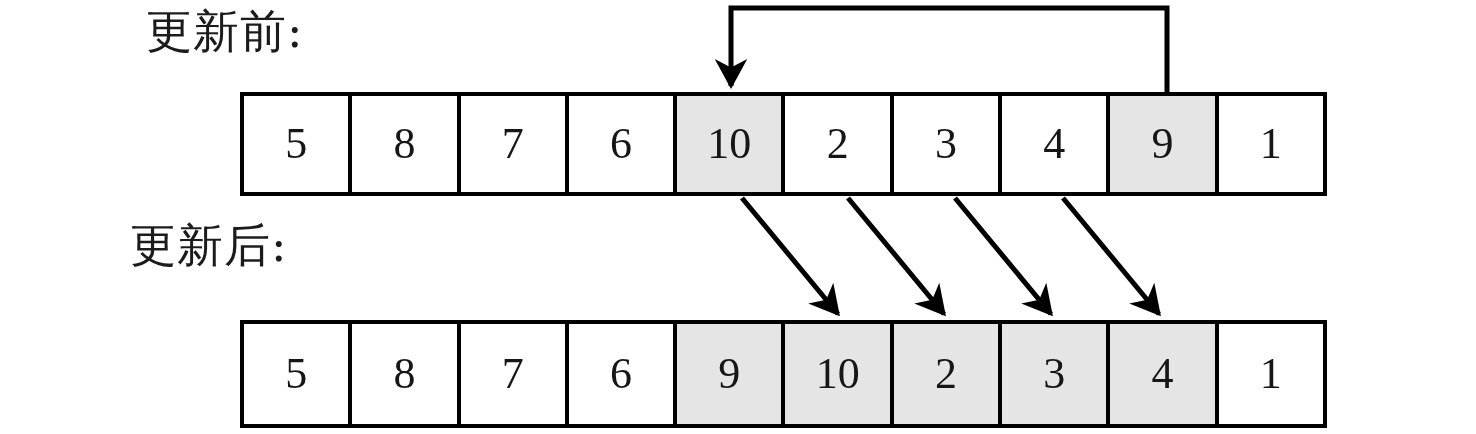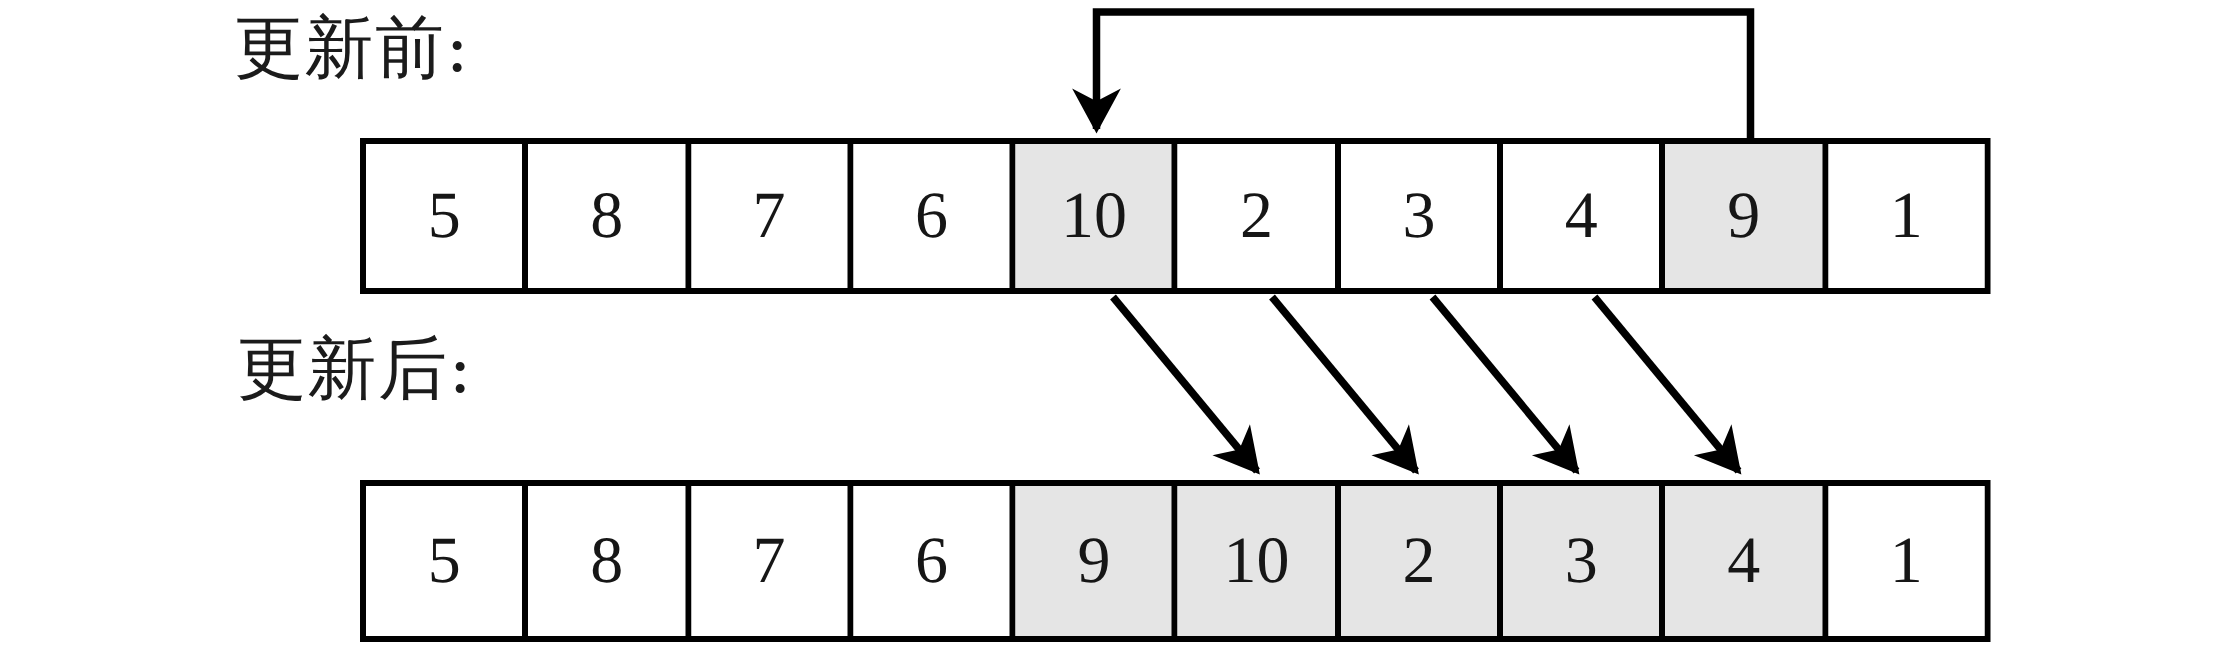--- a/index.html
+++ b/index.html
@@ -17,22 +17,22 @@
   }
   .row-label {
     position: absolute;
     font-family: "DejaVu Serif", "Liberation Serif", serif;
     font-size: 46px;
     line-height: 1;
     color: #1b1b1b;
     white-space: nowrap;
     letter-spacing: 1px;
   }
-  #label-before { left: 156px; top: 8px; }
-  #label-after  { left: 158px; top: 222px; }
+  #label-before { left: 146px; top: 8px; }
+  #label-after  { left: 130px; top: 222px; }
 
   .array {
     position: absolute;
     display: flex;
     left: 240px;
     width: 1087px;
     box-sizing: border-box;
     border: 4px solid #000000;
     background: #ffffff;
   }

